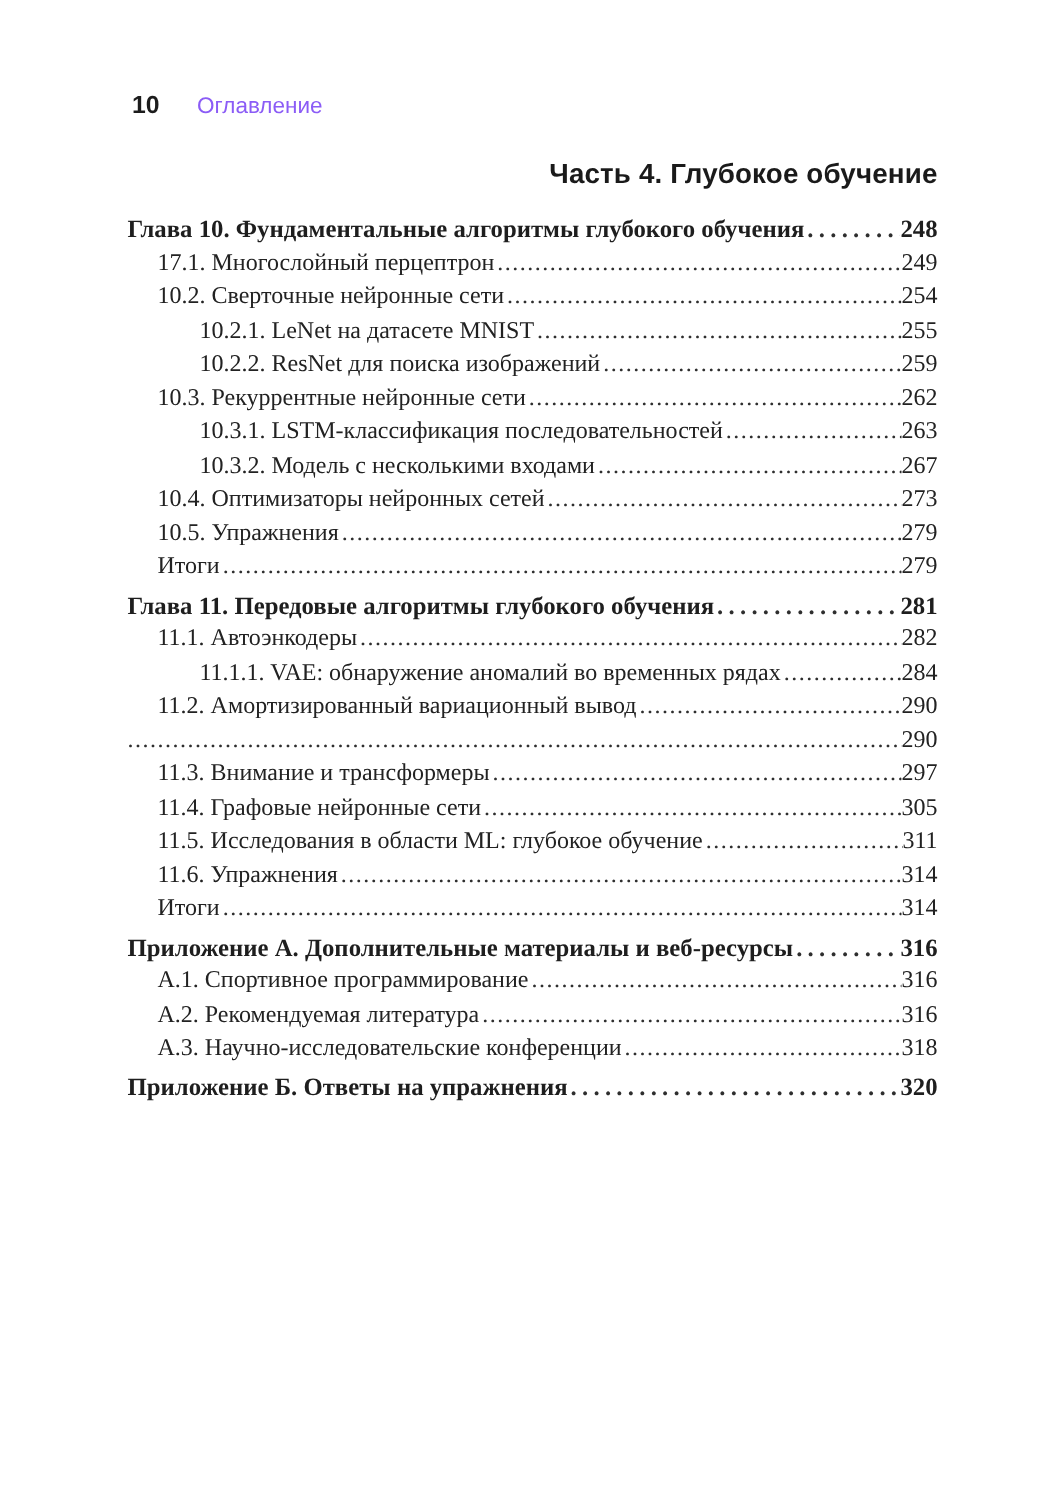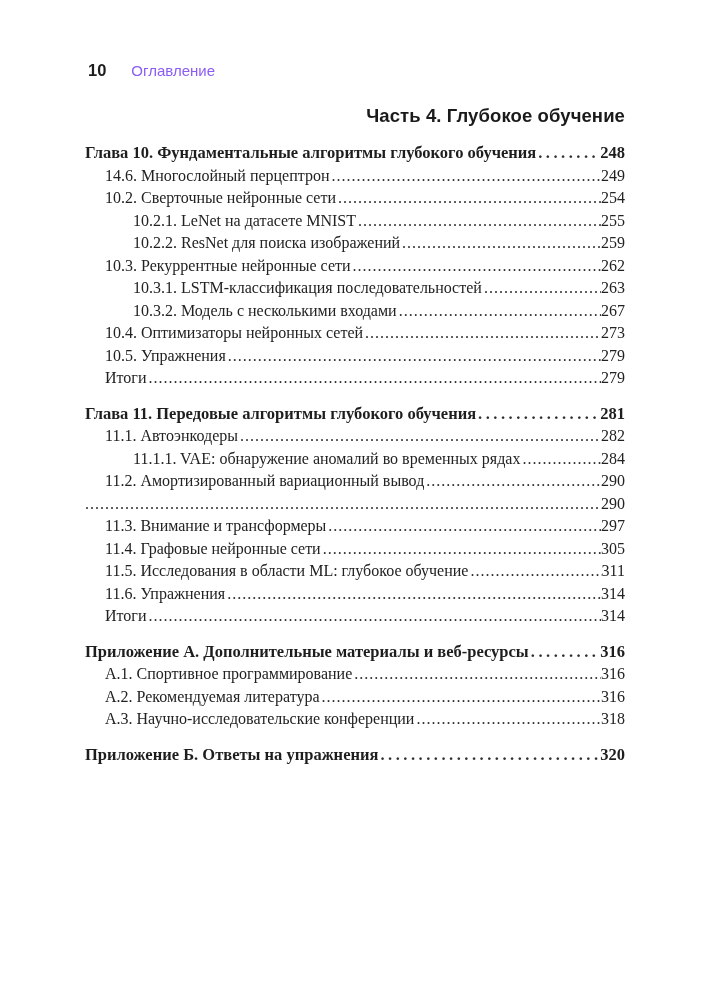--- a/index.html
+++ b/index.html
@@ -53,21 +53,21 @@
     color: #2e2e2e;
   }
   .row .dots::after {
     content: "................................................................................................................................................................";
     letter-spacing: 1px;
   }
   .row .pagenum { flex: 0 0 auto; white-space: nowrap; text-align: center; }
   .row.heading {
     font-weight: bold;
     font-size: 16.5px;
-    margin-top: 13px;
+    margin-top: 3px;
     color: #1e1e1e;
   }
   .toc-section:first-child > .row.heading { margin-top: 0; }
   .row.heading .dots::after { letter-spacing: 3.5px; }
   .row.level1 .label { padding-left: 20px; }
   .row.level2 .label { padding-left: 48px; }
 </style>
 </head>
 <body>
 
@@ -78,21 +78,21 @@
   </div>
   <div class="part-title">Часть 4. Глубокое обучение</div>
   <div class="toc">
       <section class="toc-section">
         <div class="row heading">
           <span class="label">Глава 10. Фундаментальные алгоритмы глубокого обучения</span>
           <span class="dots"></span>
           <span class="pagenum">248</span>
         </div>
         <div class="row entry level1">
-          <span class="label">14.6. Многослойный перцептрон</span>
+          <span class="label">17.1. Многослойный перцептрон</span>
           <span class="dots"></span>
           <span class="pagenum">249</span>
         </div>
         <div class="row entry level1">
           <span class="label">10.2. Сверточные нейронные сети</span>
           <span class="dots"></span>
           <span class="pagenum">254</span>
         </div>
         <div class="row entry level2">
           <span class="label">10.2.1. LeNet на датасете MNIST</span>

